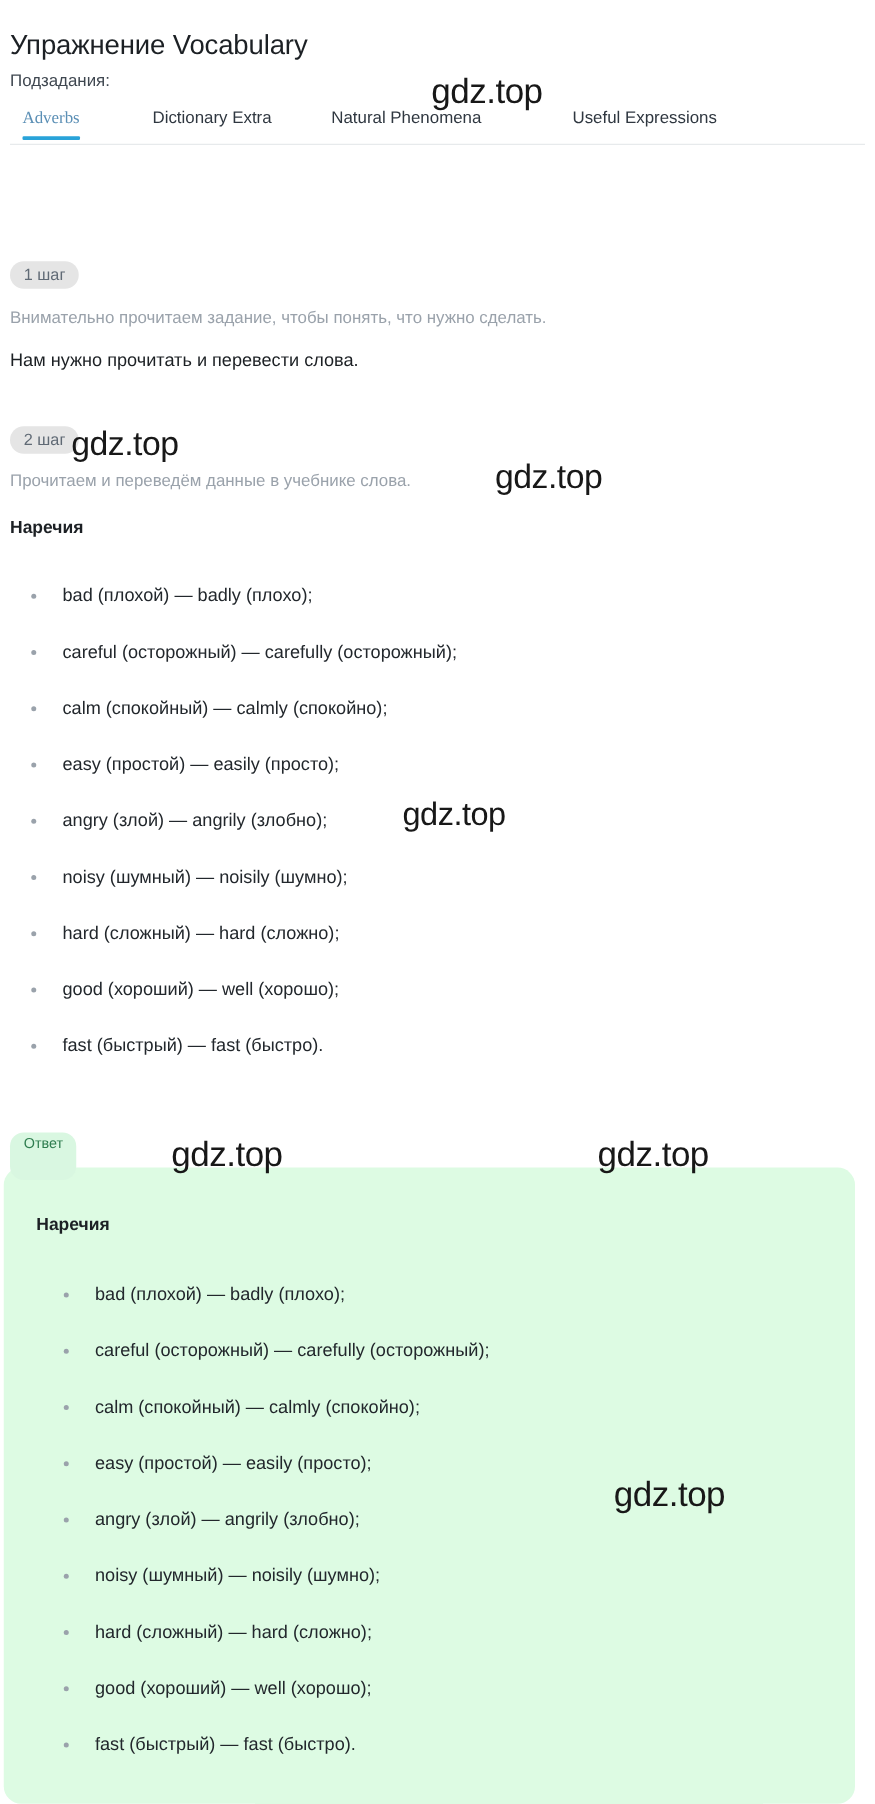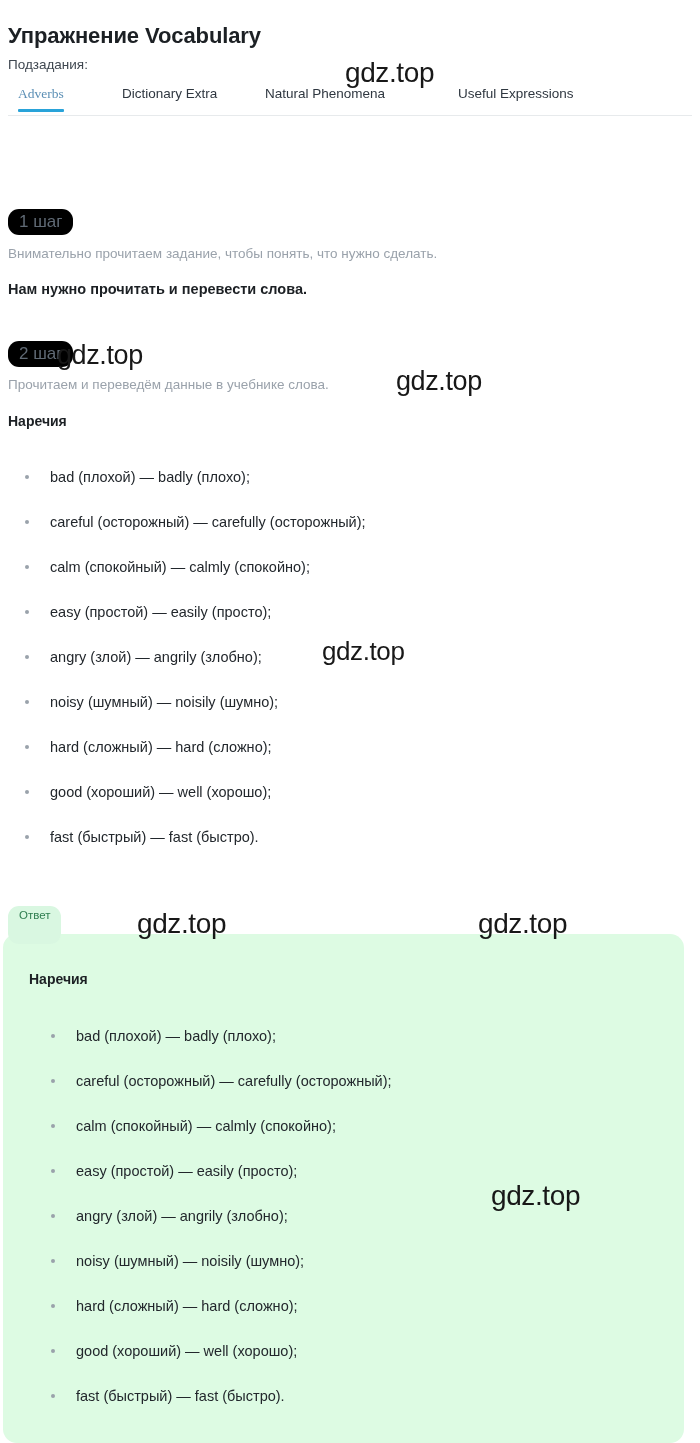--- a/index.html
+++ b/index.html
@@ -23,21 +23,21 @@
     width: 700px;
     height: 1443px;
   }
 
   
   .exercise-title {
     position: absolute;
     left: 8px;
     top: 8px;
     font-size: 22px;
-    font-weight: 700;
+    font-weight: 400;
     color: #1c2024;
     letter-spacing: -0.1px;
     white-space: nowrap;
   }
 
   .subtasks-label {
     position: absolute;
     left: 8px;
     top: 57px;
     font-size: 13.5px;
@@ -96,24 +96,24 @@
     top: 155px;
     font-size: 19px;
     font-weight: 700;
     color: #1c2024;
     letter-spacing: -0.1px;
   }
 
   
   .step-badge {
     position: absolute;
-    background: #000000;
+    background: #e5e5e5;
     border-radius: 11px;
     padding: 4px 11px 5px 11px;
-    font-size: 17px;
+    font-size: 13px;
     color: #606a75;
     line-height: 1;
   }
   .step-badge-1 { left: 8px; top: 209px; }
   .step-badge-2 { left: 8px; top: 341px; }
 
   .step-text {
     position: absolute;
     left: 8px;
     font-size: 13.5px;
@@ -121,21 +121,21 @@
     white-space: nowrap;
   }
   .step-text-1 { top: 246px; }
   .step-text-2 { top: 377px; }
 
   .step-conclusion {
     position: absolute;
     left: 8px;
     top: 281px;
     font-size: 14.5px;
-    font-weight: 700;
+    font-weight: 400;
     color: #1c2024;
   }
 
   .section-subtitle {
     position: absolute;
     left: 8px;
     top: 413px;
     font-size: 14px;
     font-weight: 700;
     color: #1c2024;

